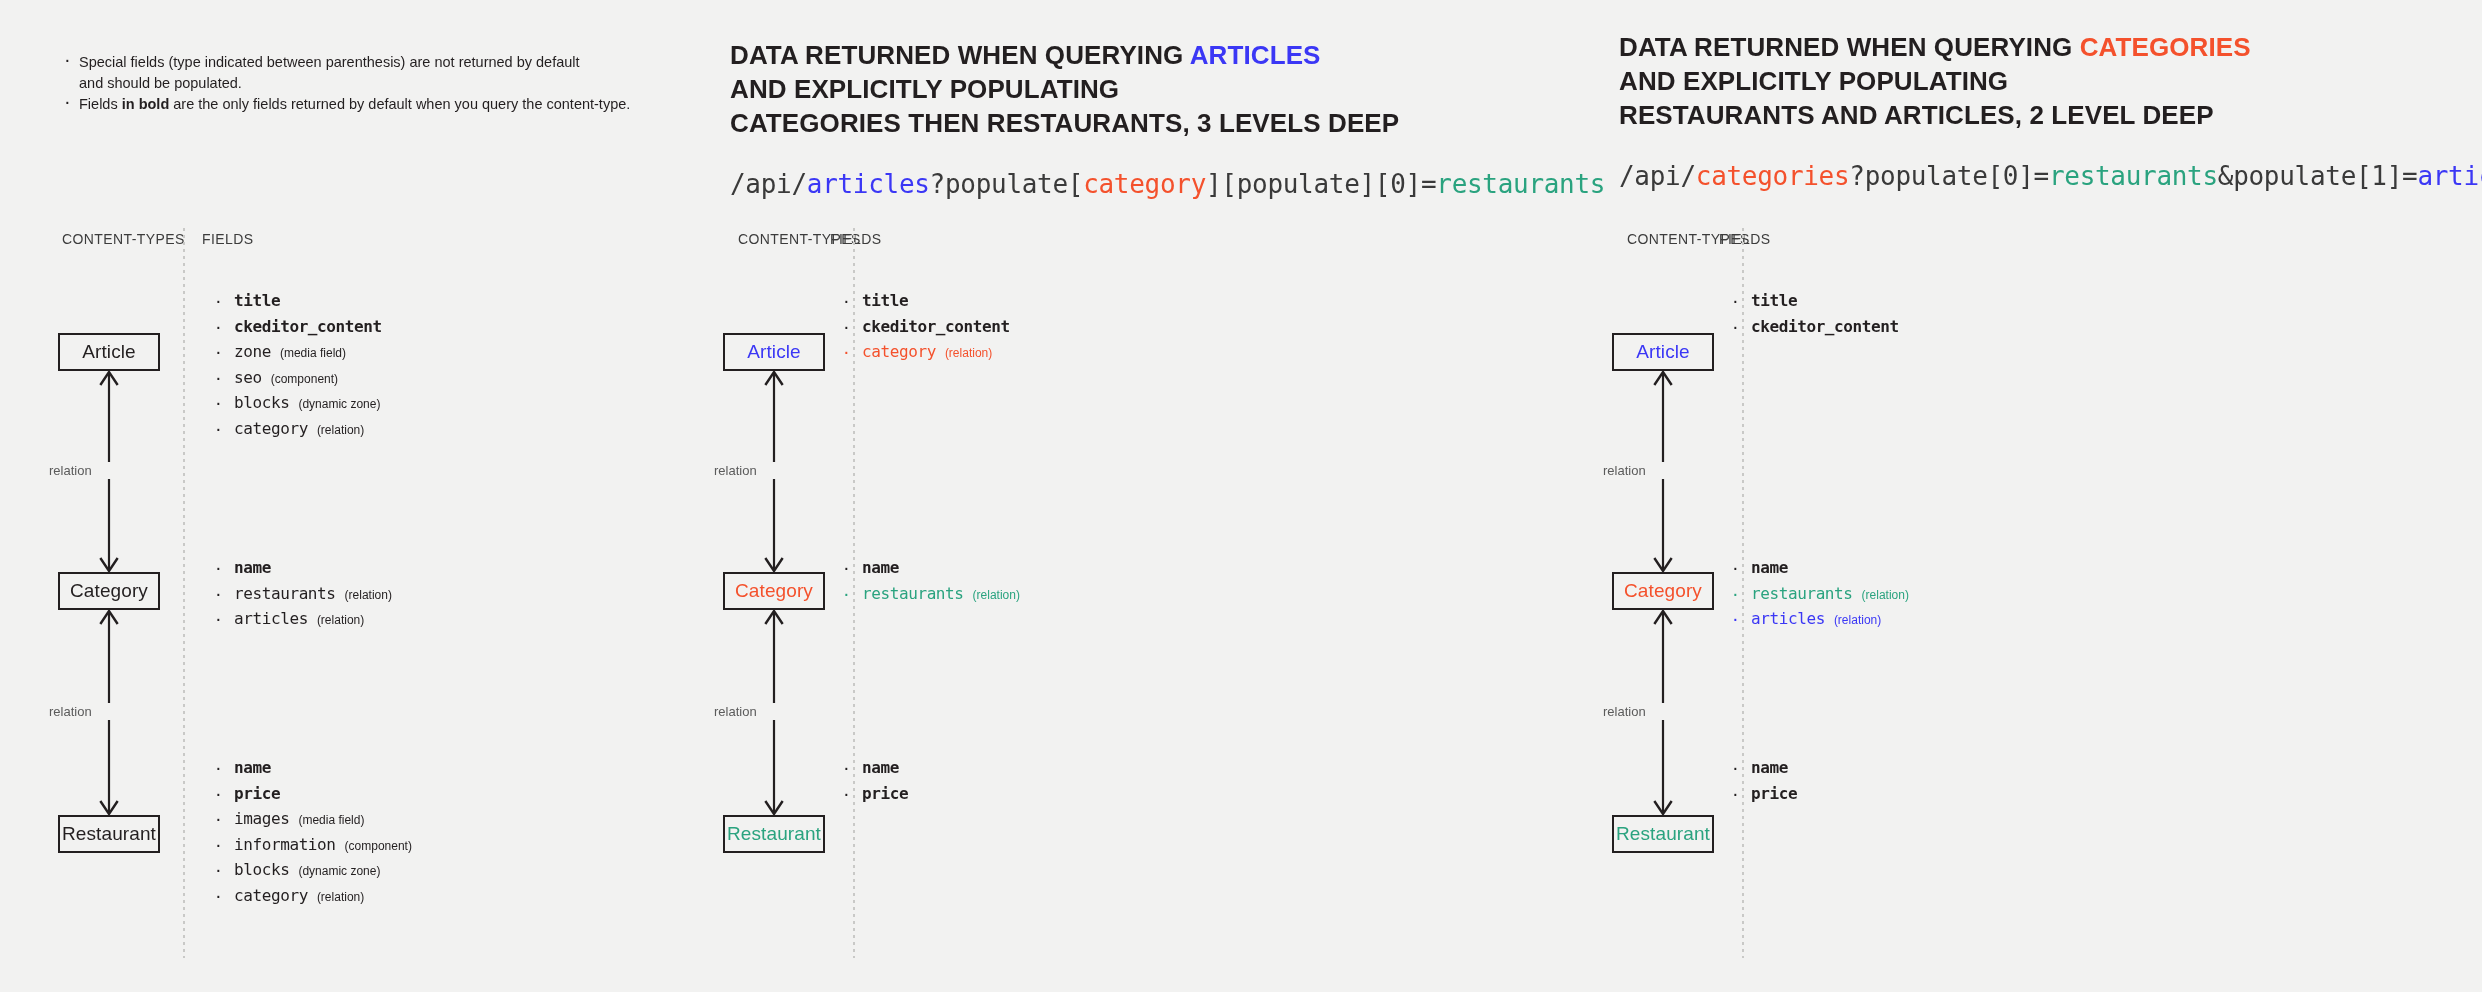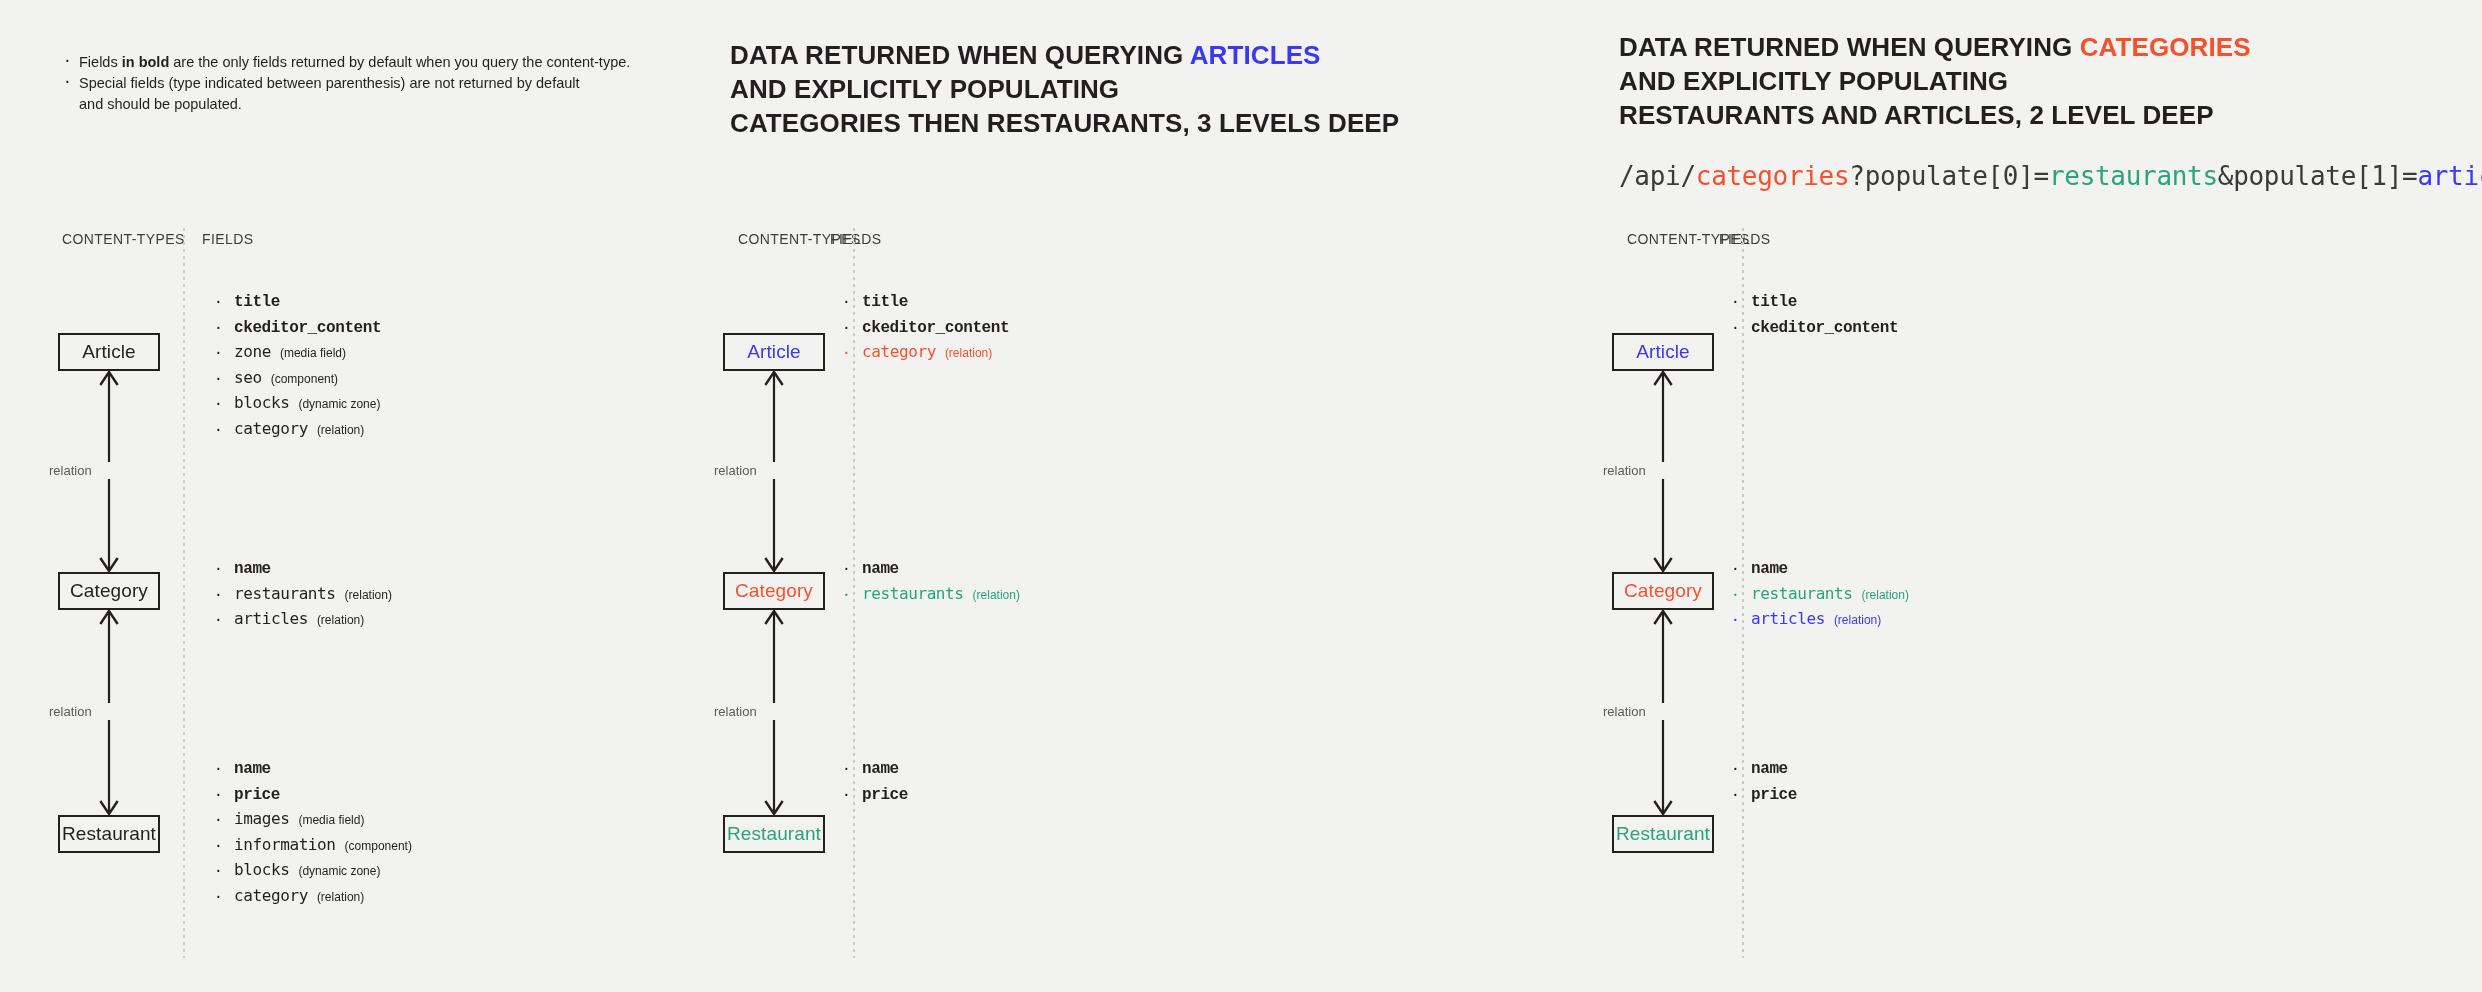--- a/index.html
+++ b/index.html
@@ -164,21 +164,21 @@
     top: 0;
     font-family: "Liberation Sans", sans-serif;
     font-size: 20px;
     line-height: 24px;
   }
   .field-name {
     font-family: "DejaVu Sans Mono", monospace;
     font-size: 16px;
     letter-spacing: -0.4px;
   }
-  .field-row.bold .field-name { font-weight: bold; font-family: Liberation Mono, monospace; }
+  .field-row.bold .field-name { font-weight: bold; }
   .field-type {
     font-family: "Liberation Sans", sans-serif;
     font-size: 12px;
     margin-left: 9px;
   }
   
   .field-row.k-dark  { color: #231f20; }
   .field-row.k-dark::before  { color: #231f20; }
   .field-row.k-blue  { color: #3b37f5; }
   .field-row.k-blue::before  { color: #3b37f5; }
@@ -187,22 +187,22 @@
   .field-row.k-teal  { color: #2aa37f; }
   .field-row.k-teal::before  { color: #2aa37f; }
 </style>
 </head>
 <body>
 
 <div class="board" id="board">
     <div class="panel panel-1">
       <div class="panel-head">
         <ul class="bullets">
+          <li>Special fields (type indicated between parenthesis) are not returned by default<br>and should be populated.</li>
           <li>Fields <b>in bold</b> are the only fields returned by default when you query the content-type.</li>
-          <li>Special fields (type indicated between parenthesis) are not returned by default<br>and should be populated.</li>
         </ul>
       </div>
       <div class="col-label" style="left: 62px;">CONTENT-TYPES</div>
       <div class="col-label" style="left: 202px;">FIELDS</div>
       <div class="dotted-divider" style="left: 183px;"></div>
       <div class="entity-box " style="left: 58px; top: 333px;">
         <span>Article</span>
       </div>
       <div class="entity-box " style="left: 58px; top: 572px;">
         <span>Category</span>
@@ -248,20 +248,21 @@
         <div class="field-row k-dark"><span class="field-name">category</span><span class="field-type">(relation)</span></div>
       </div>
     </div>
     <div class="panel panel-2">
       <div class="panel-head">
         <h1 class="title">
           <span class="title-line"><span>DATA RETURNED WHEN QUERYING </span><span class="hl-blue">ARTICLES</span></span>
           <span class="title-line"><span>AND EXPLICITLY POPULATING</span></span>
           <span class="title-line"><span>CATEGORIES THEN RESTAURANTS, 3 LEVELS DEEP</span></span>
         </h1>
+        <div class="endpoint"><span>/api/</span><span class="c-blue">articles</span><span>?populate[</span><span class="c-red">category</span><span>][populate][0]=</span><span class="c-teal">restaurants</span></div>
       </div>
       <div class="col-label" style="left: 15px;">CONTENT-TYPES</div>
       <div class="col-label" style="left: 107px;">FIELDS</div>
       <div class="dotted-divider" style="left: 130px;"></div>
       <div class="entity-box c-blue" style="left: 0px; top: 333px;">
         <span>Article</span>
       </div>
       <div class="entity-box c-red" style="left: 0px; top: 572px;">
         <span>Category</span>
       </div>

